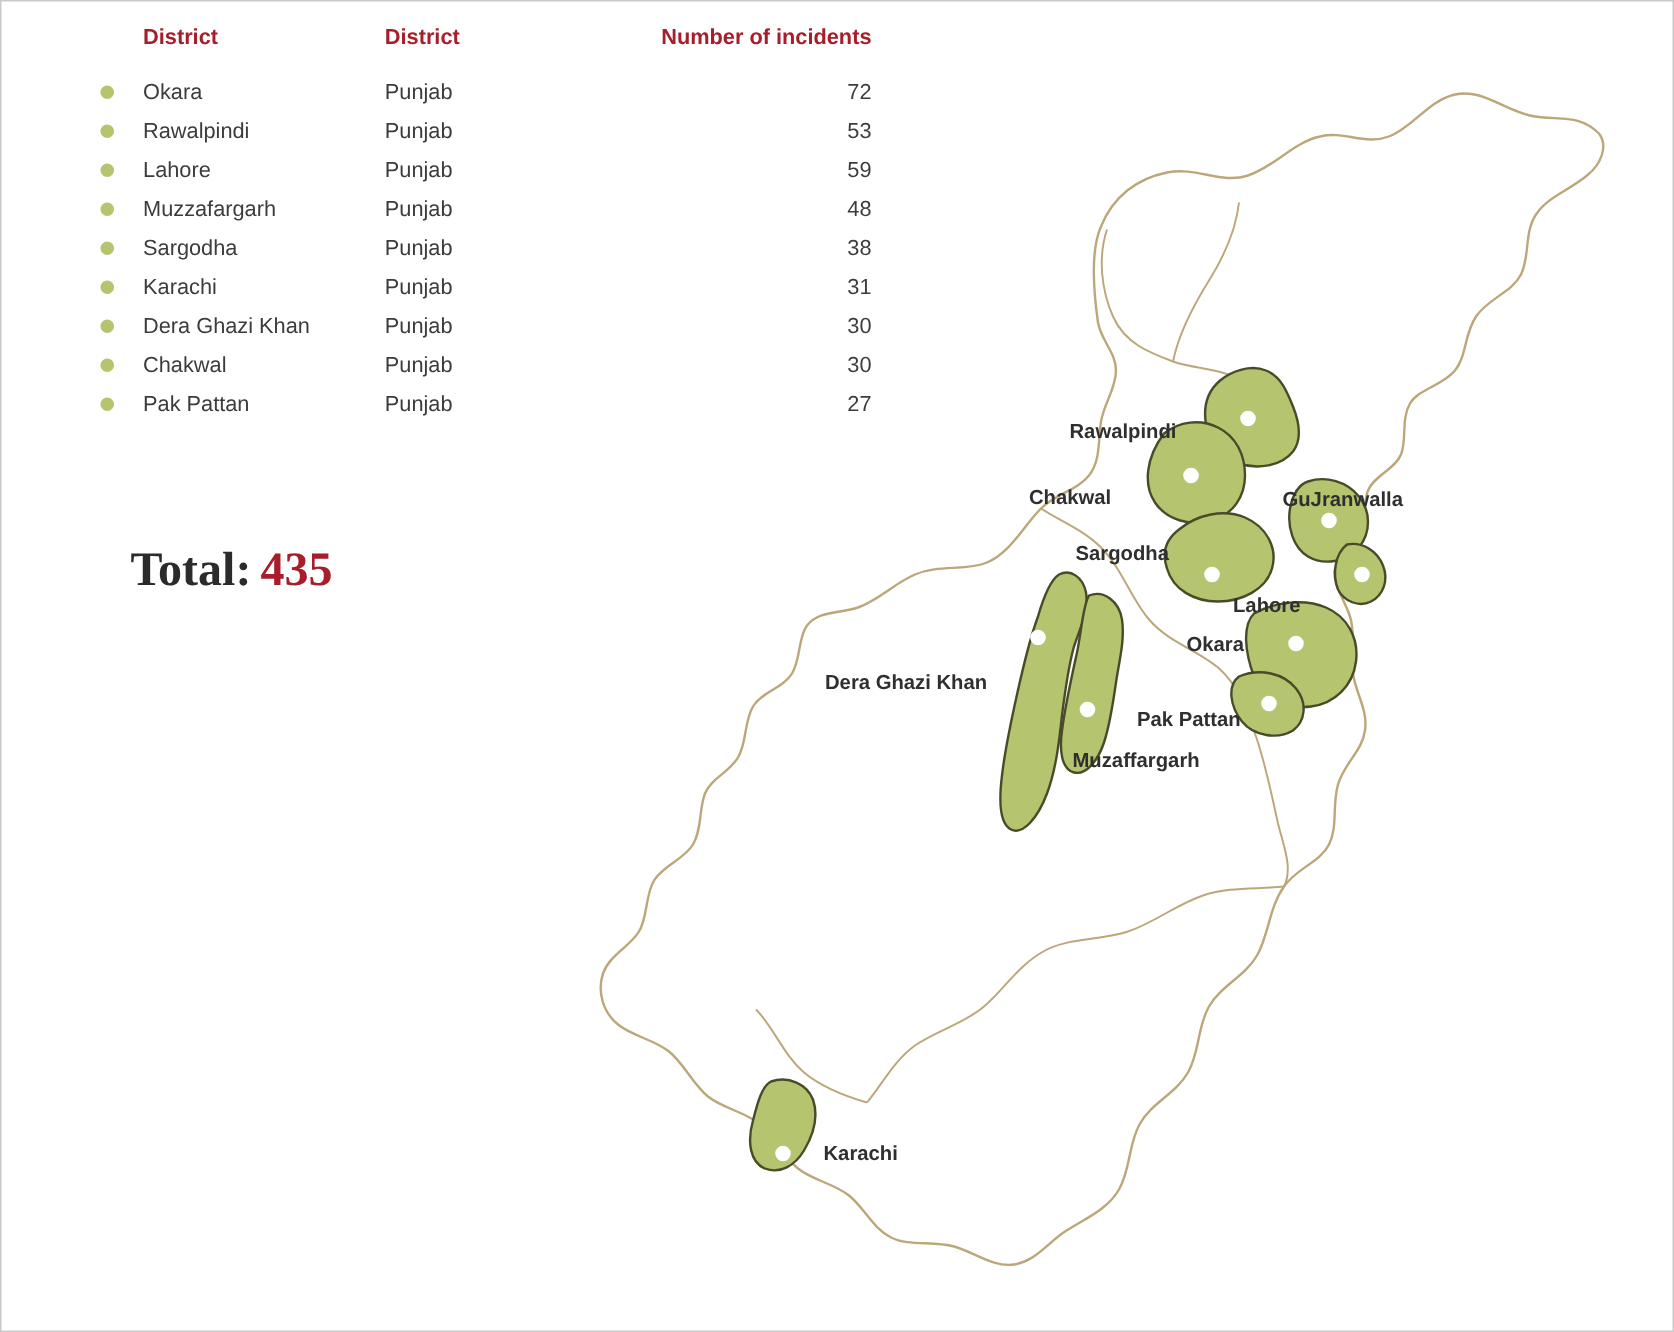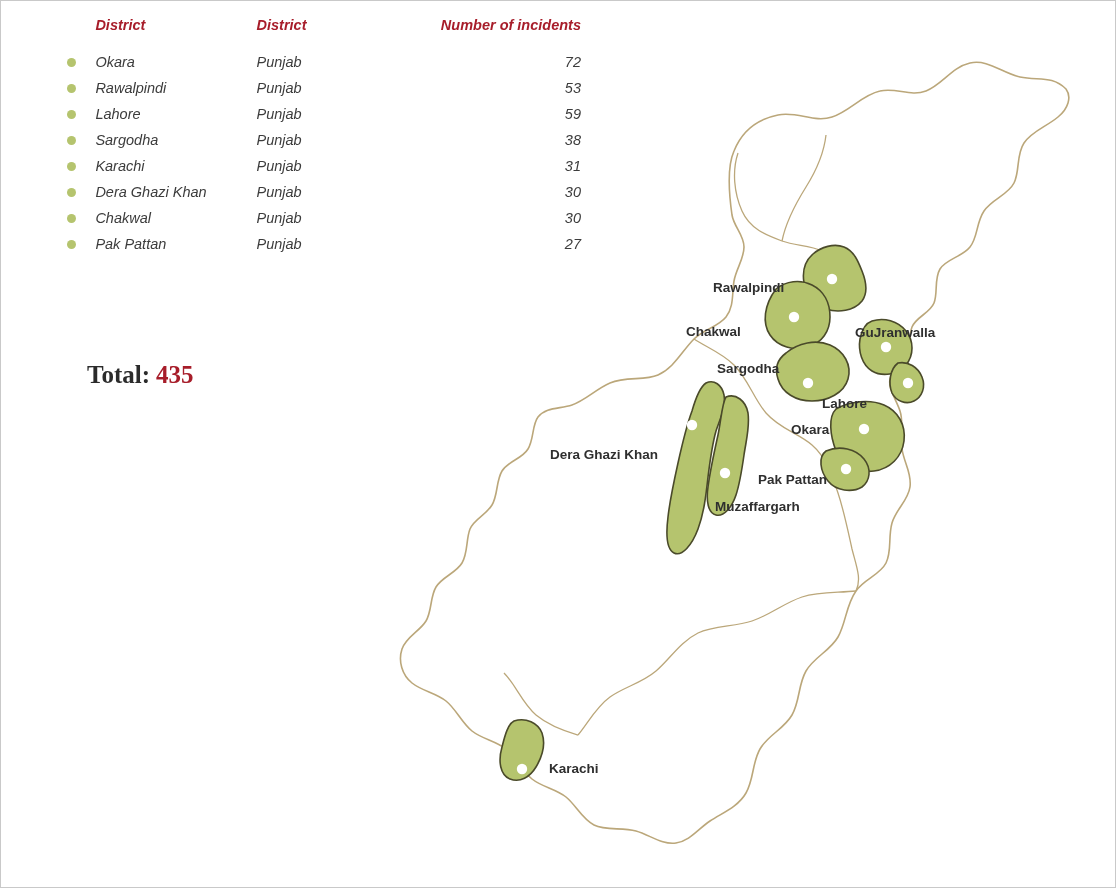--- a/index.html
+++ b/index.html
@@ -19,21 +19,20 @@
     box-sizing: border-box;
     overflow: hidden;
   }
 
   
   #table-panel {
     position: absolute;
     left: 60px;
     top: 16px;
     width: 520px;
-    font-style: italic;
   }
   table.data-table {
     border-collapse: collapse;
     width: 100%;
   }
   table.data-table th {
     text-align: left;
     font-size: 14.5px;
     font-weight: bold;
     color: #a71d2a;
@@ -62,21 +61,21 @@
   }
   td.cell-district { color: #3c3c3c; }
   td.cell-province { color: #3c3c3c; }
   td.cell-incidents { text-align: right; color: #3c3c3c; }
 
   #total-row {
     position: absolute;
     left: 86px;
     top: 360px;
     font-family: "Liberation Serif", serif;
-    font-size: 25px;
+    font-size: 32px;
     font-weight: bold;
     color: #2b2b2b;
   }
   #total-row .total-value {
     color: #a71d2a;
     margin-left: 6px;
   }
 
   
   #map-panel {
@@ -123,20 +122,26 @@
           <td class="cell-bullet"><span class="bullet-dot"></span></td>
           <td class="cell-district">Rawalpindi</td>
           <td class="cell-province">Punjab</td>
           <td class="cell-incidents">53</td>
         </tr>
         <tr>
           <td class="cell-bullet"><span class="bullet-dot"></span></td>
           <td class="cell-district">Lahore</td>
           <td class="cell-province">Punjab</td>
           <td class="cell-incidents">59</td>
+        </tr>
+        <tr>
+          <td class="cell-bullet"><span class="bullet-dot"></span></td>
+          <td class="cell-district">Muzzafargarh</td>
+          <td class="cell-province">Punjab</td>
+          <td class="cell-incidents">48</td>
         </tr>
         <tr>
           <td class="cell-bullet"><span class="bullet-dot"></span></td>
           <td class="cell-district">Sargodha</td>
           <td class="cell-province">Punjab</td>
           <td class="cell-incidents">38</td>
         </tr>
         <tr>
           <td class="cell-bullet"><span class="bullet-dot"></span></td>
           <td class="cell-district">Karachi</td>

